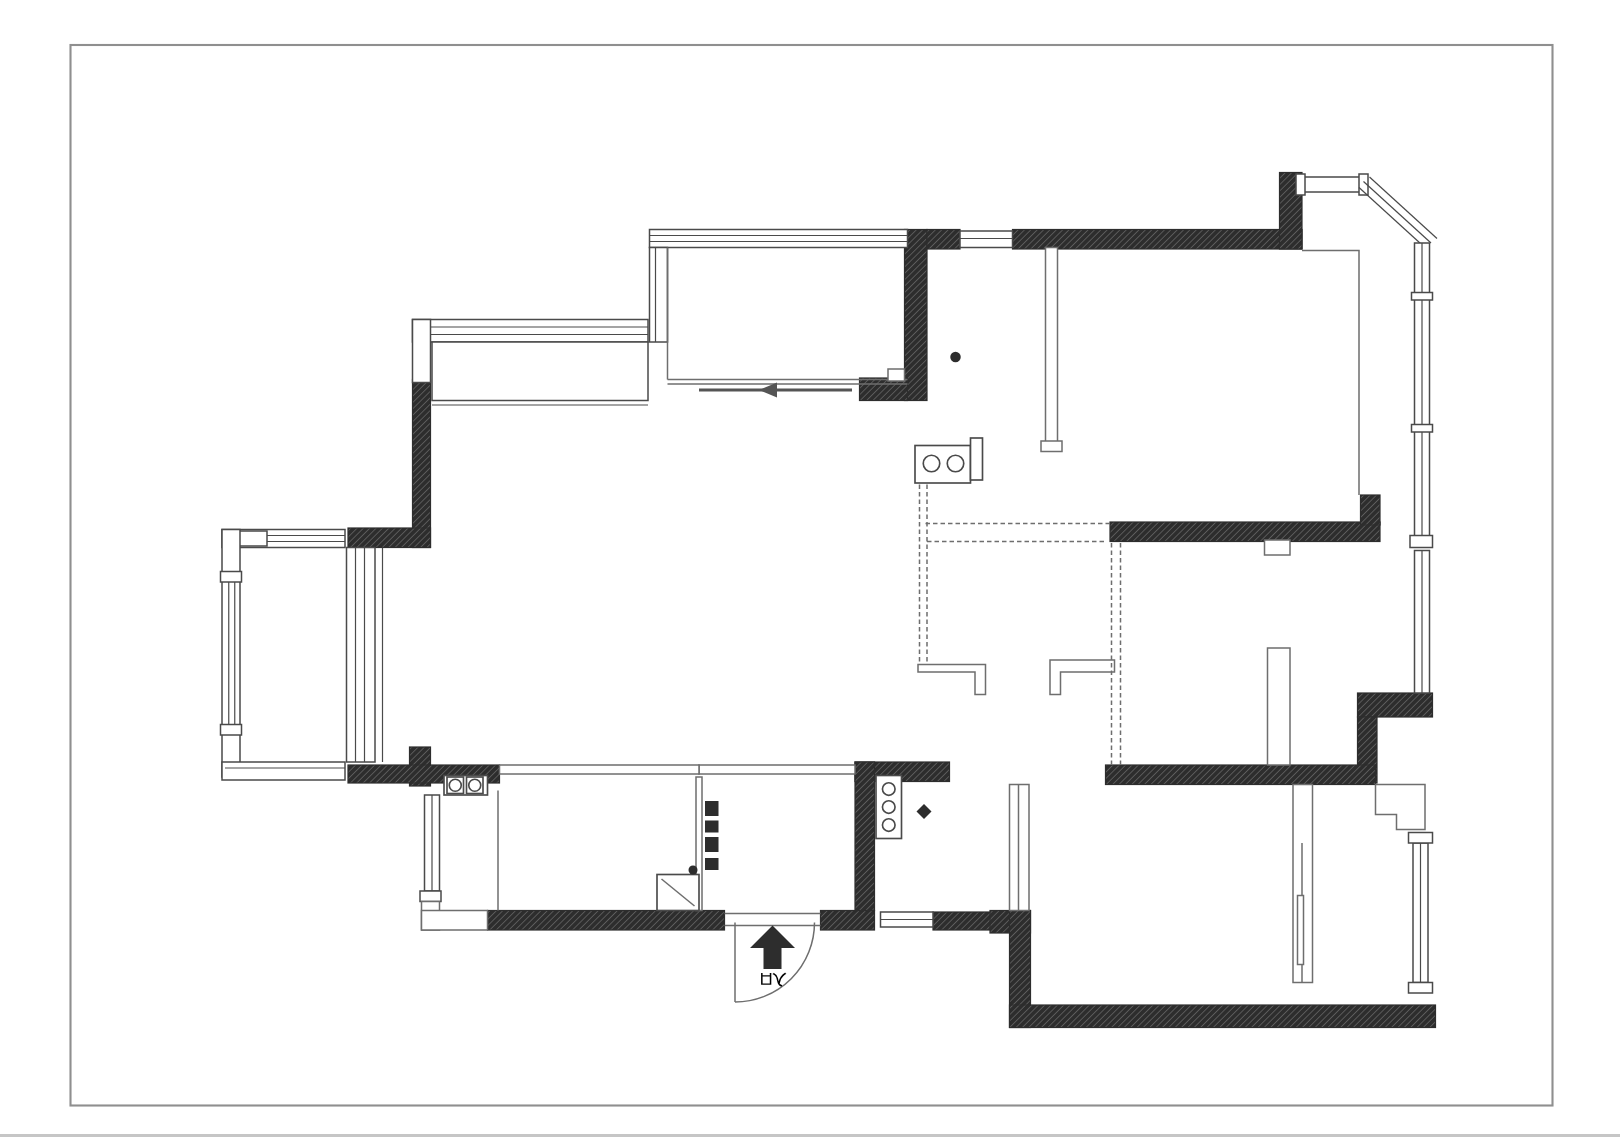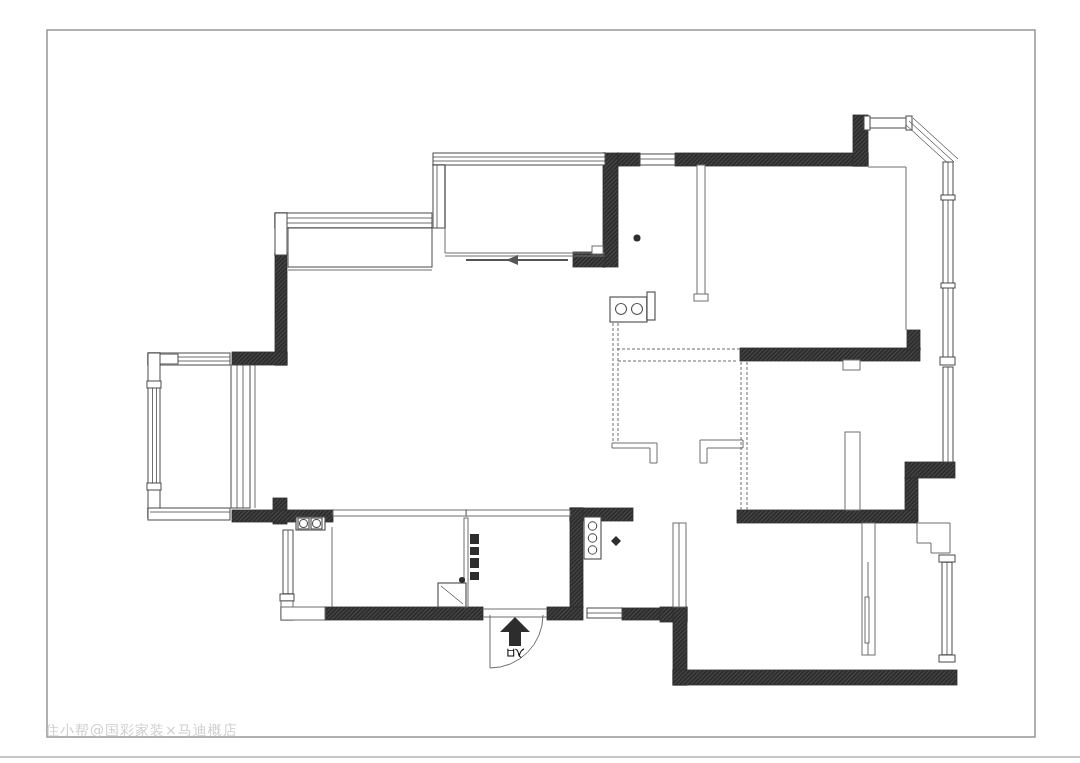--- a/index.html
+++ b/index.html
@@ -220,14 +220,13 @@
       <circle class="blackfill" cx="462" cy="580" r="3"></circle>
       <path class="blackfill" d="M616 536 L621 541 L616 546 L611 541 Z"></path>
     </g>
 
     <g>
       <polygon class="blackfill" points="515,617 500,632 509,632 509,646 521,646 521,632 530,632"></polygon>
       <text class="entr-text" x="515" y="658" transform="rotate(180 515 654)">入口</text>
     </g>
   </svg>
 
-  <div class="watermark">住小帮@国彩家装×马迪概店</div>
 </div>
 
 </body></html>

